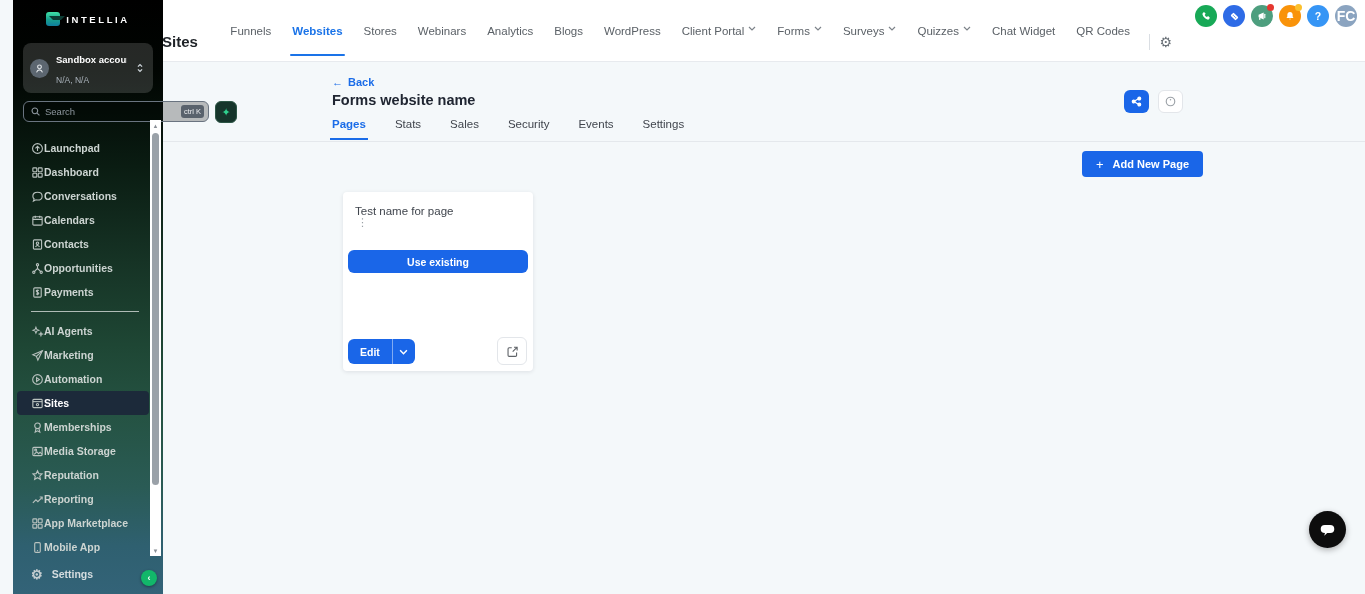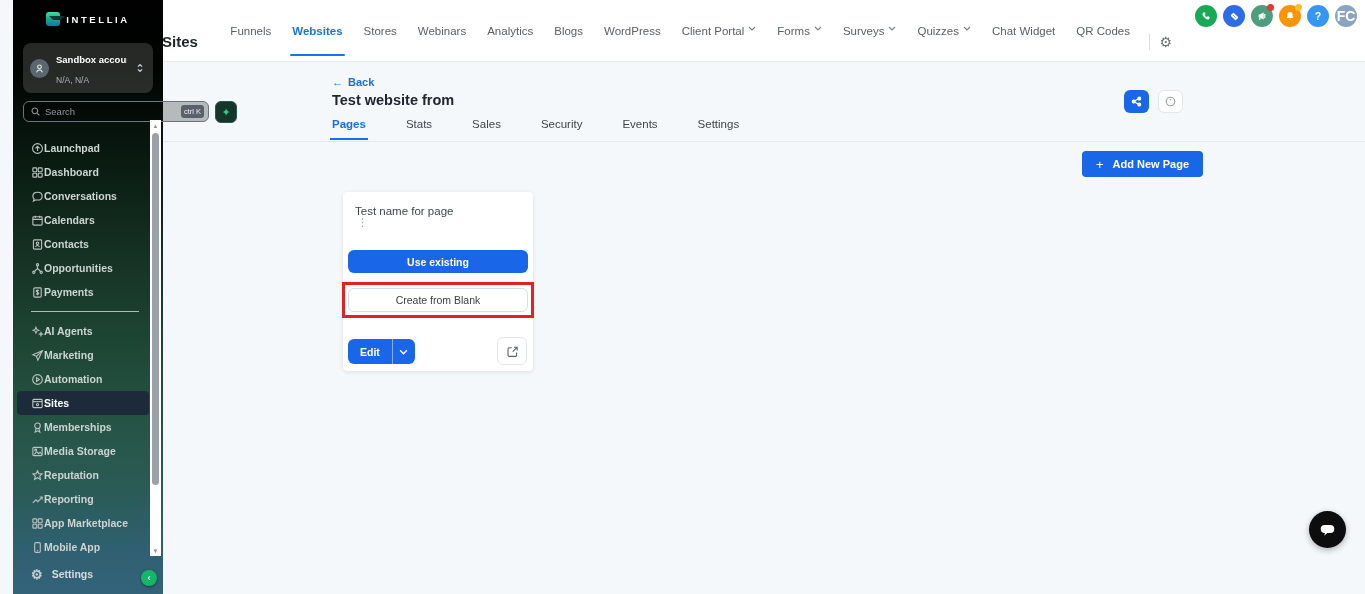--- a/index.html
+++ b/index.html
@@ -72,21 +72,21 @@
   .top-gear { font-size:14px; color:#697077; margin-bottom:2px; cursor:pointer; }
 
   
   .content { position:absolute; left:150px; top:62px; width:1215px; height:532px; background:#f4f8fa; }
   .back-link { position:absolute; left:182px; top:14px; font-size:11px; color:#1a6ce8; font-weight:bold; display:flex; gap:5px; align-items:center; cursor:pointer; }
   .page-title { position:absolute; left:182px; top:30px; font-size:14.5px; font-weight:bold; color:#202632; }
   .hdr-actions { position:absolute; left:974px; top:28px; display:flex; gap:9px; }
   .share-btn { width:25px; height:23px; background:#1a66e8; border-radius:6px; display:flex; align-items:center; justify-content:center; cursor:pointer; }
   .circle-btn { width:25px; height:23px; background:#fff; border:1px solid #e3e6ea; border-radius:6px; display:flex; align-items:center; justify-content:center; cursor:pointer; }
 
-  .page-tabs { position:absolute; left:182px; top:56px; display:flex; gap:40px; font-size:11.5px; color:#40454d; }
+  .page-tabs { position:absolute; left:182px; top:56px; display:flex; gap:29px; font-size:11.5px; color:#40454d; }
   .page-tab { position:relative; padding-bottom:10px; cursor:pointer; }
   .page-tab.active { color:#1a6ce8; font-weight:bold; }
   .page-tab.active::after { content:""; position:absolute; left:-2px; right:-2px; bottom:0; height:2px; background:#1a6ce8; }
   .tabs-border { position:absolute; left:0; top:79px; width:1215px; height:1px; background:#e4e8ec; }
 
   .add-btn { position:absolute; left:932px; top:89px; height:26px; padding:0 14px; background:#1a66e8; color:#fff; border-radius:4px; font-size:11px; font-weight:bold; display:flex; align-items:center; gap:9px; cursor:pointer; }
   .plus-glyph { font-size:13px; font-weight:normal; line-height:1; }
 
   
   .card { position:absolute; left:193px; top:130px; width:190px; height:179px; background:#fff; border-radius:4px; box-shadow:0 1px 4px rgba(16,24,40,.10); }
@@ -428,21 +428,21 @@
     <span class="top-sep"></span>
     <span class="top-gear">⚙</span>
   </div>
 </header>
 
 <main class="content">
   <div class="back-link">
     <span>←</span>
     <span>Back</span>
   </div>
-  <h1 class="page-title">Test website from</h1>
+  <h1 class="page-title">Forms website name</h1>
 
   <div class="hdr-actions">
     <span class="share-btn">
       <svg width="13" height="13" viewBox="0 0 14 14" fill="none" stroke="#fff" stroke-width="1.3">
           <circle cx="4" cy="7" r="1.5" fill="#fff"></circle>
           <circle cx="10" cy="3.8" r="1.5" fill="#fff"></circle>
           <circle cx="10" cy="10.2" r="1.5" fill="#fff"></circle>
           <path d="M5.4 6.2l3.2-1.8M5.4 7.8l3.2 1.8"></path>
         </svg>
     </span>
@@ -468,23 +468,20 @@
     <span class="plus-glyph">+</span>
     <span>Add New Page</span>
   </button>
 
   <section class="card">
     <div class="card-head">
       <span class="card-title">Test name for page</span>
       <span class="kebab">⋮</span>
     </div>
     <button class="use-btn" style="font-family:inherit;">Use existing</button>
-    <div class="red-annot">
-      <button class="blank-btn" style="font-family:inherit;">Create from Blank</button>
-    </div>
     <div class="edit-group">
       <span class="edit-main">Edit</span>
       <span class="edit-caret">
         <svg width="9" height="6" viewBox="0 0 8 5" fill="none" stroke="#fff" stroke-width="1.3">
             <path d="M1 1l3 3 3-3"></path>
           </svg>
       </span>
     </div>
     <span class="ext-btn">
       <svg width="13" height="13" viewBox="0 0 14 14" fill="none" stroke="currentColor" stroke-width="1.2">

